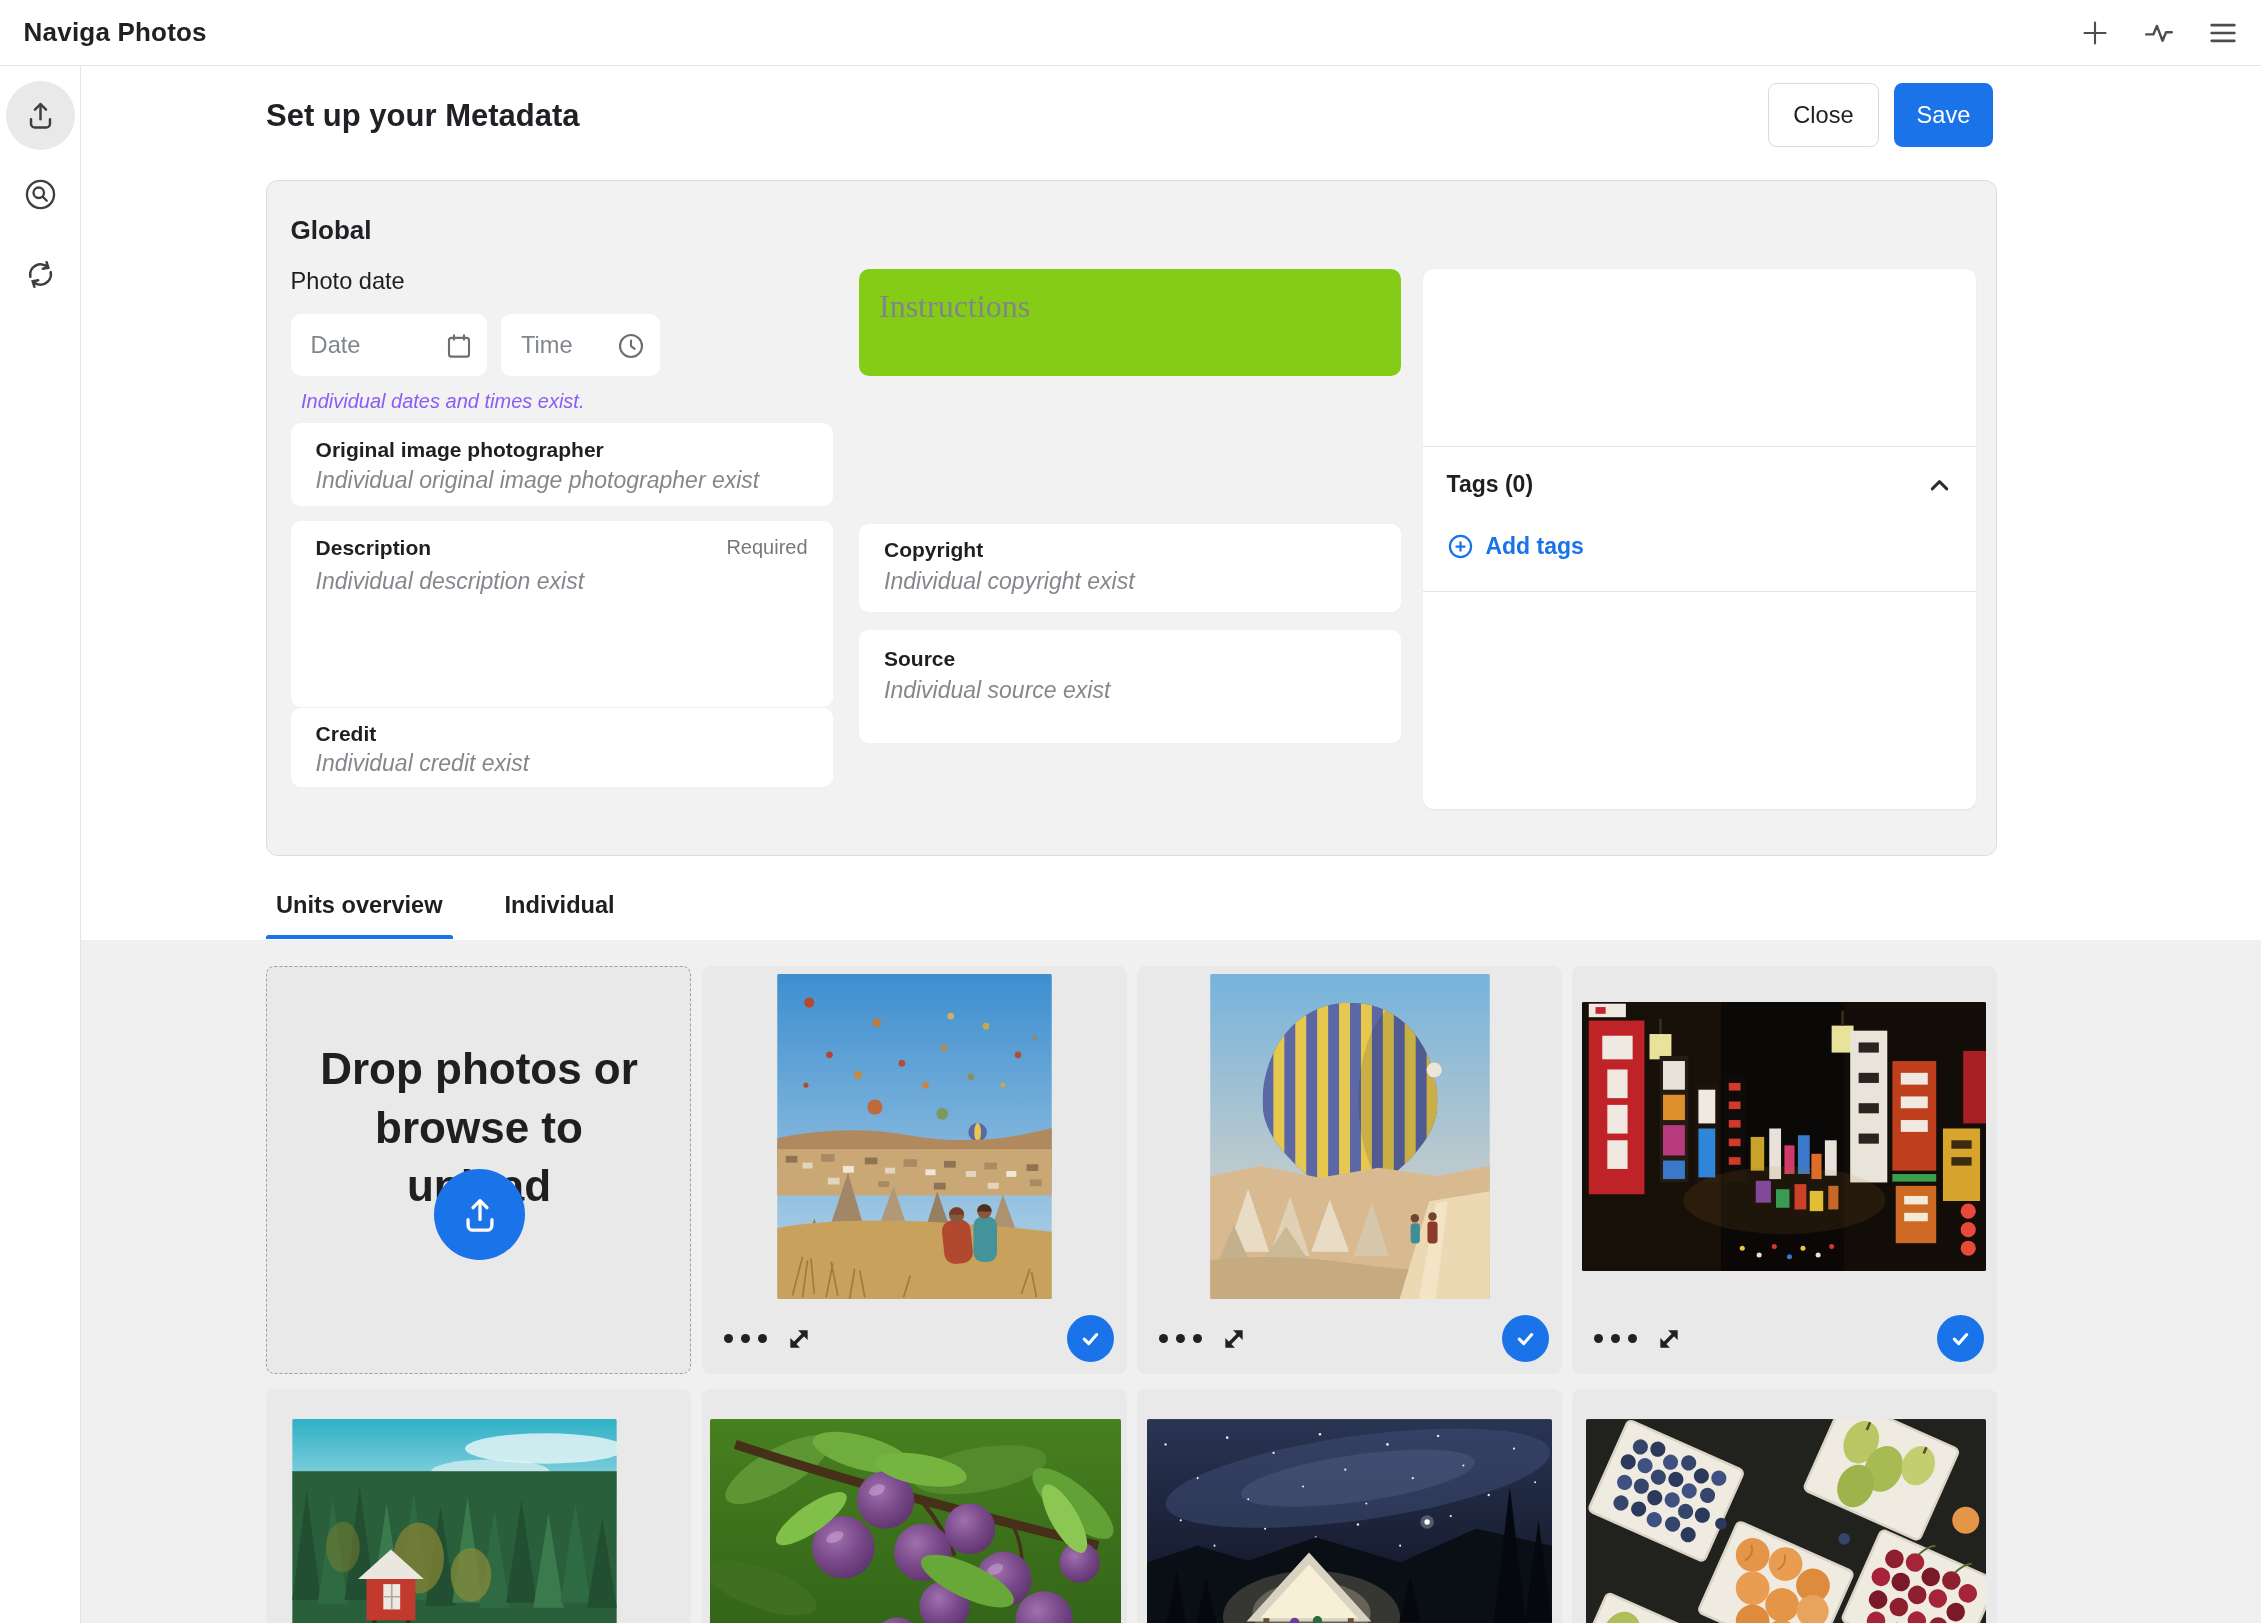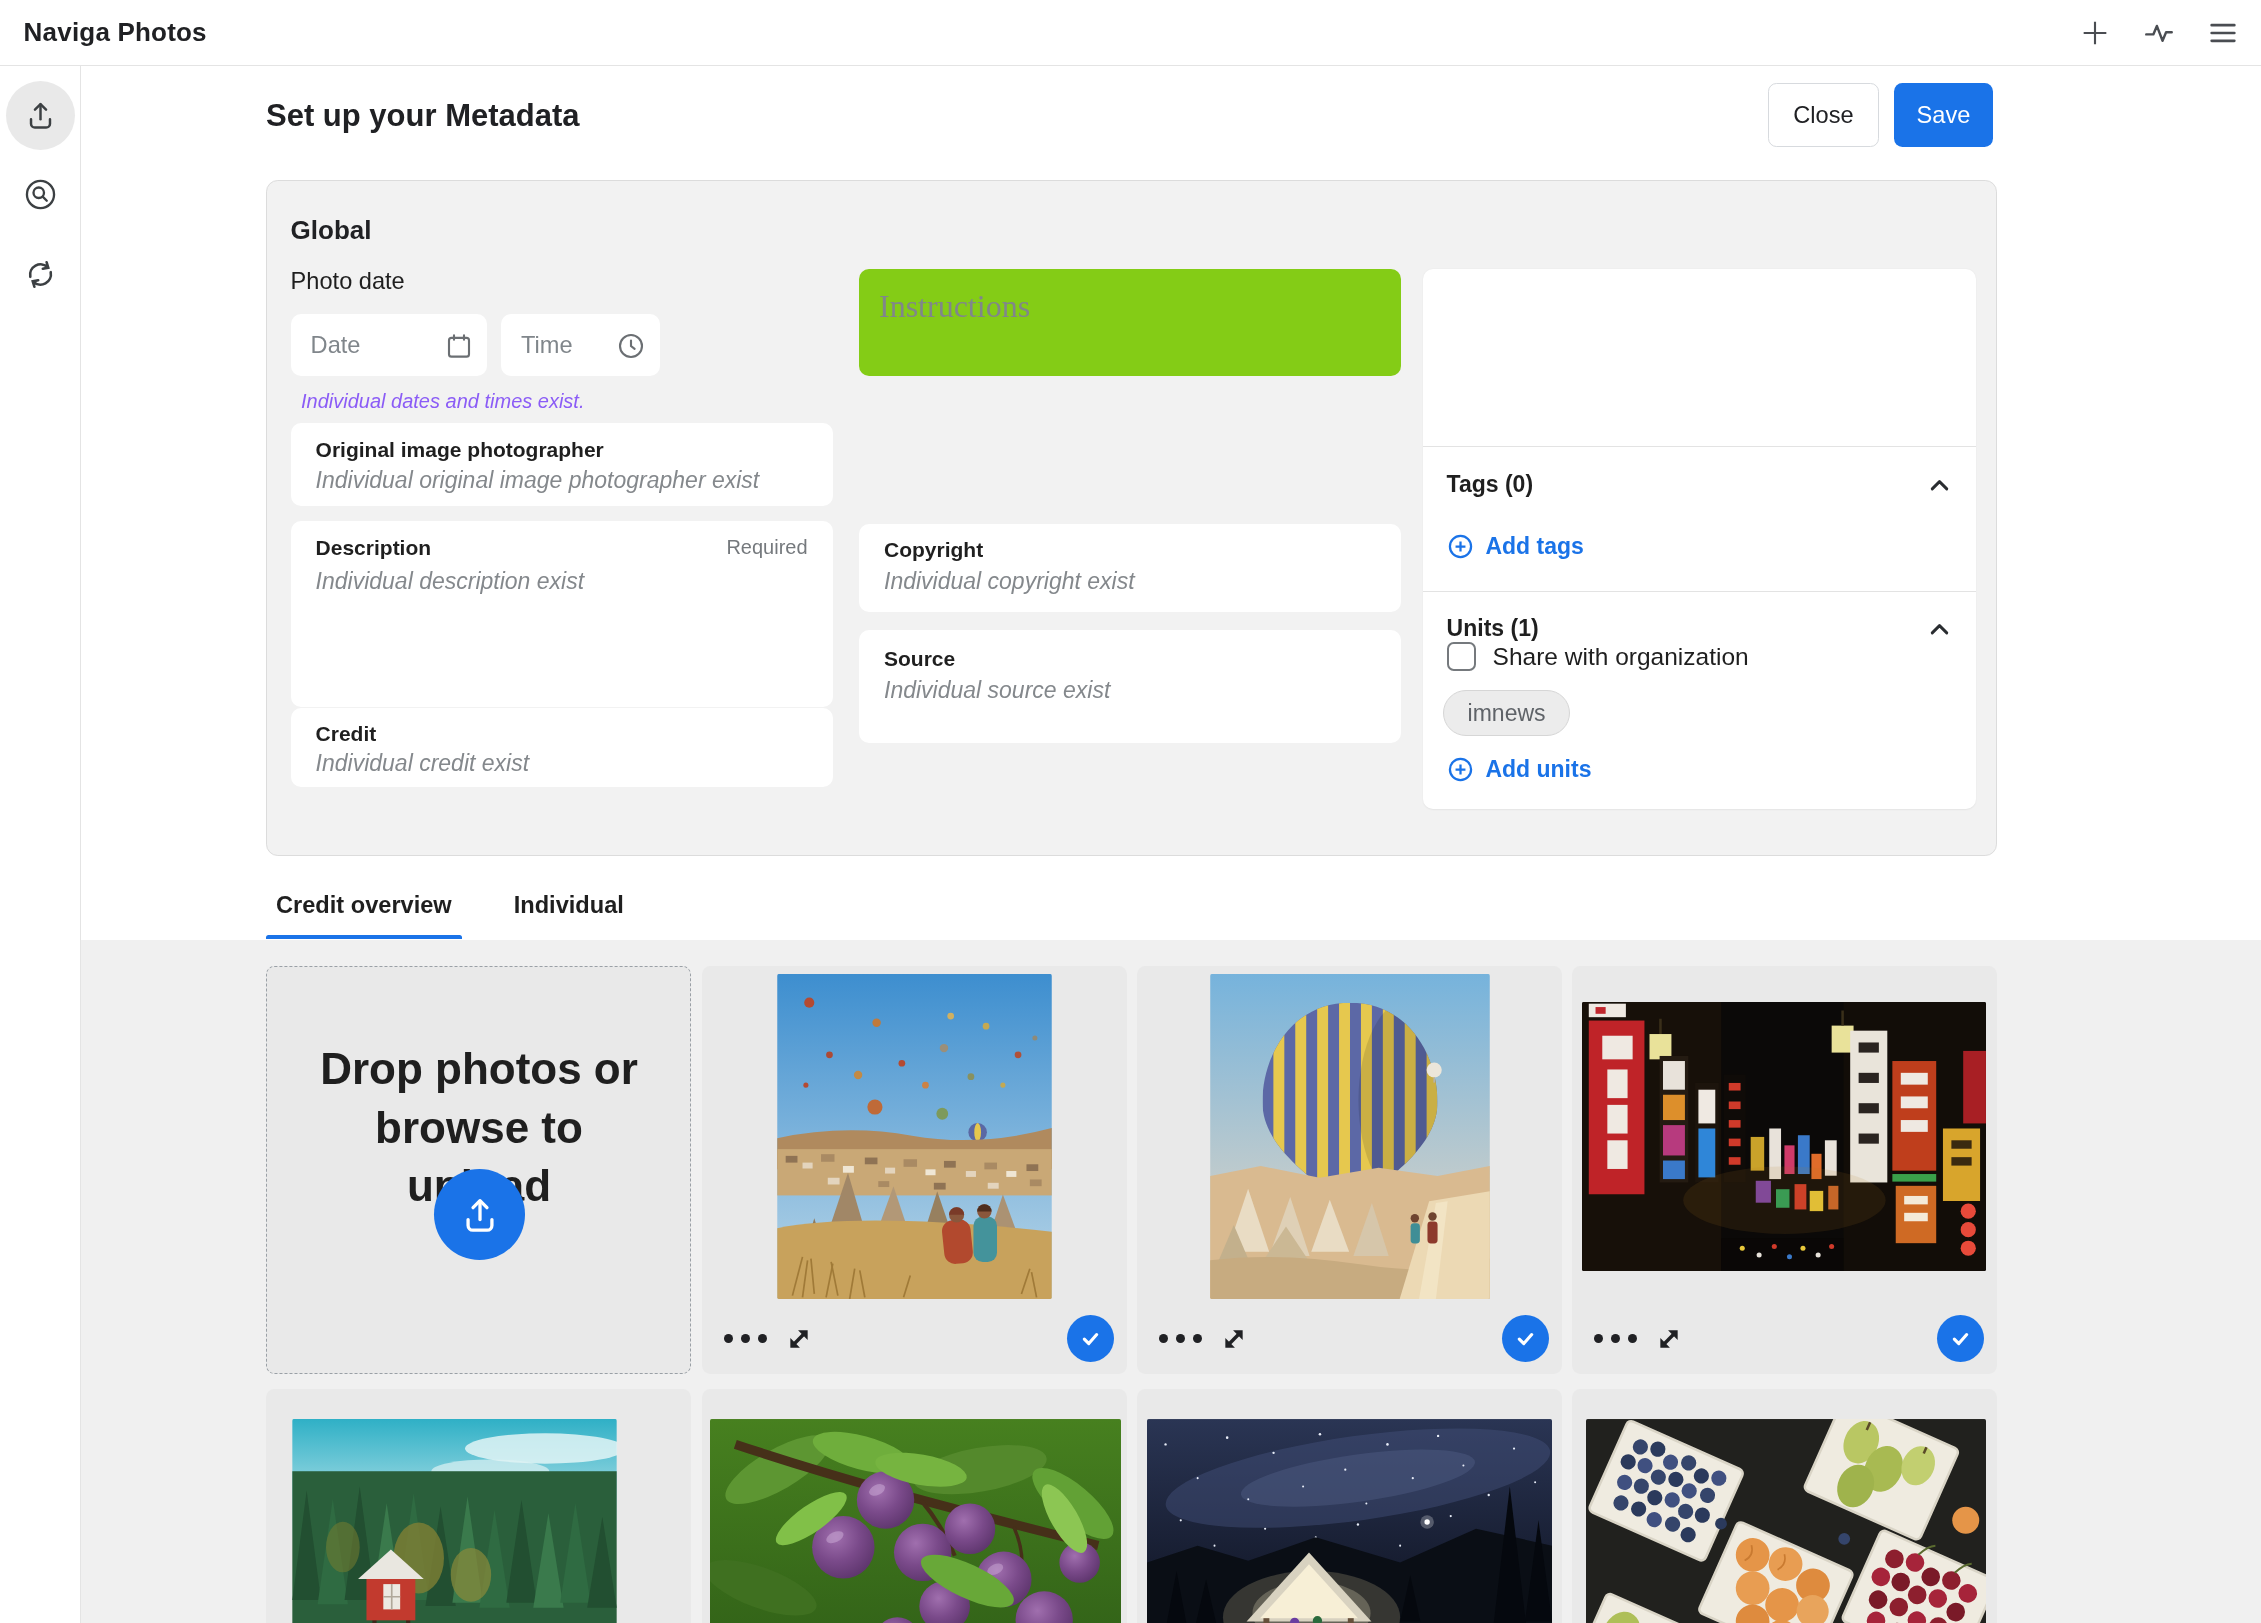--- a/index.html
+++ b/index.html
@@ -198,46 +198,26 @@
       </button>
       <button class="addlink" style="top:87px;">
         <svg viewBox="0 0 24 24" fill="none" stroke="currentColor" stroke-width="2">
             <circle cx="12" cy="12" r="9.4"></circle>
             <path d="M12 7.6v8.8M7.6 12h8.8"></path>
           </svg>
         <span>Add tags</span>
       </button>
     </div>
     <div class="sec-divider" style="top:322px;"></div>
-    <div class="sec" style="top:322px; height:218px;">
-      <span class="sec-title" style="top:23.6px;">Units (1)</span>
-      <button class="chev" style="top:23.6px;">
-        <svg viewBox="0 0 24 24" fill="none" stroke="currentColor" stroke-width="2.4" stroke-linecap="round" stroke-linejoin="round">
-            <path d="M6 14.8 12 8.8 18 14.8"></path>
-          </svg>
-      </button>
-      <div class="cbrow" style="top:51px;">
-        <span class="checkbox"></span>
-        <span>Share with organization</span>
-      </div>
-      <div class="chip" style="top:99px;">imnews</div>
-      <button class="addlink" style="top:165px;">
-        <svg viewBox="0 0 24 24" fill="none" stroke="currentColor" stroke-width="2">
-            <circle cx="12" cy="12" r="9.4"></circle>
-            <path d="M12 7.6v8.8M7.6 12h8.8"></path>
-          </svg>
-        <span>Add units</span>
-      </button>
-    </div>
   </div>
 </section>
 
 <div class="tabs">
   <div class="tab active">
-    <span>Credit overview</span>
+    <span>Units overview</span>
       <div class="u"></div>
   </div>
   <div class="tab">
     <span>Individual</span>
   </div>
 </div>
 
 <div class="photo-section">
 
   <div class="card dropzone" style="left:185px; top:26px;">

